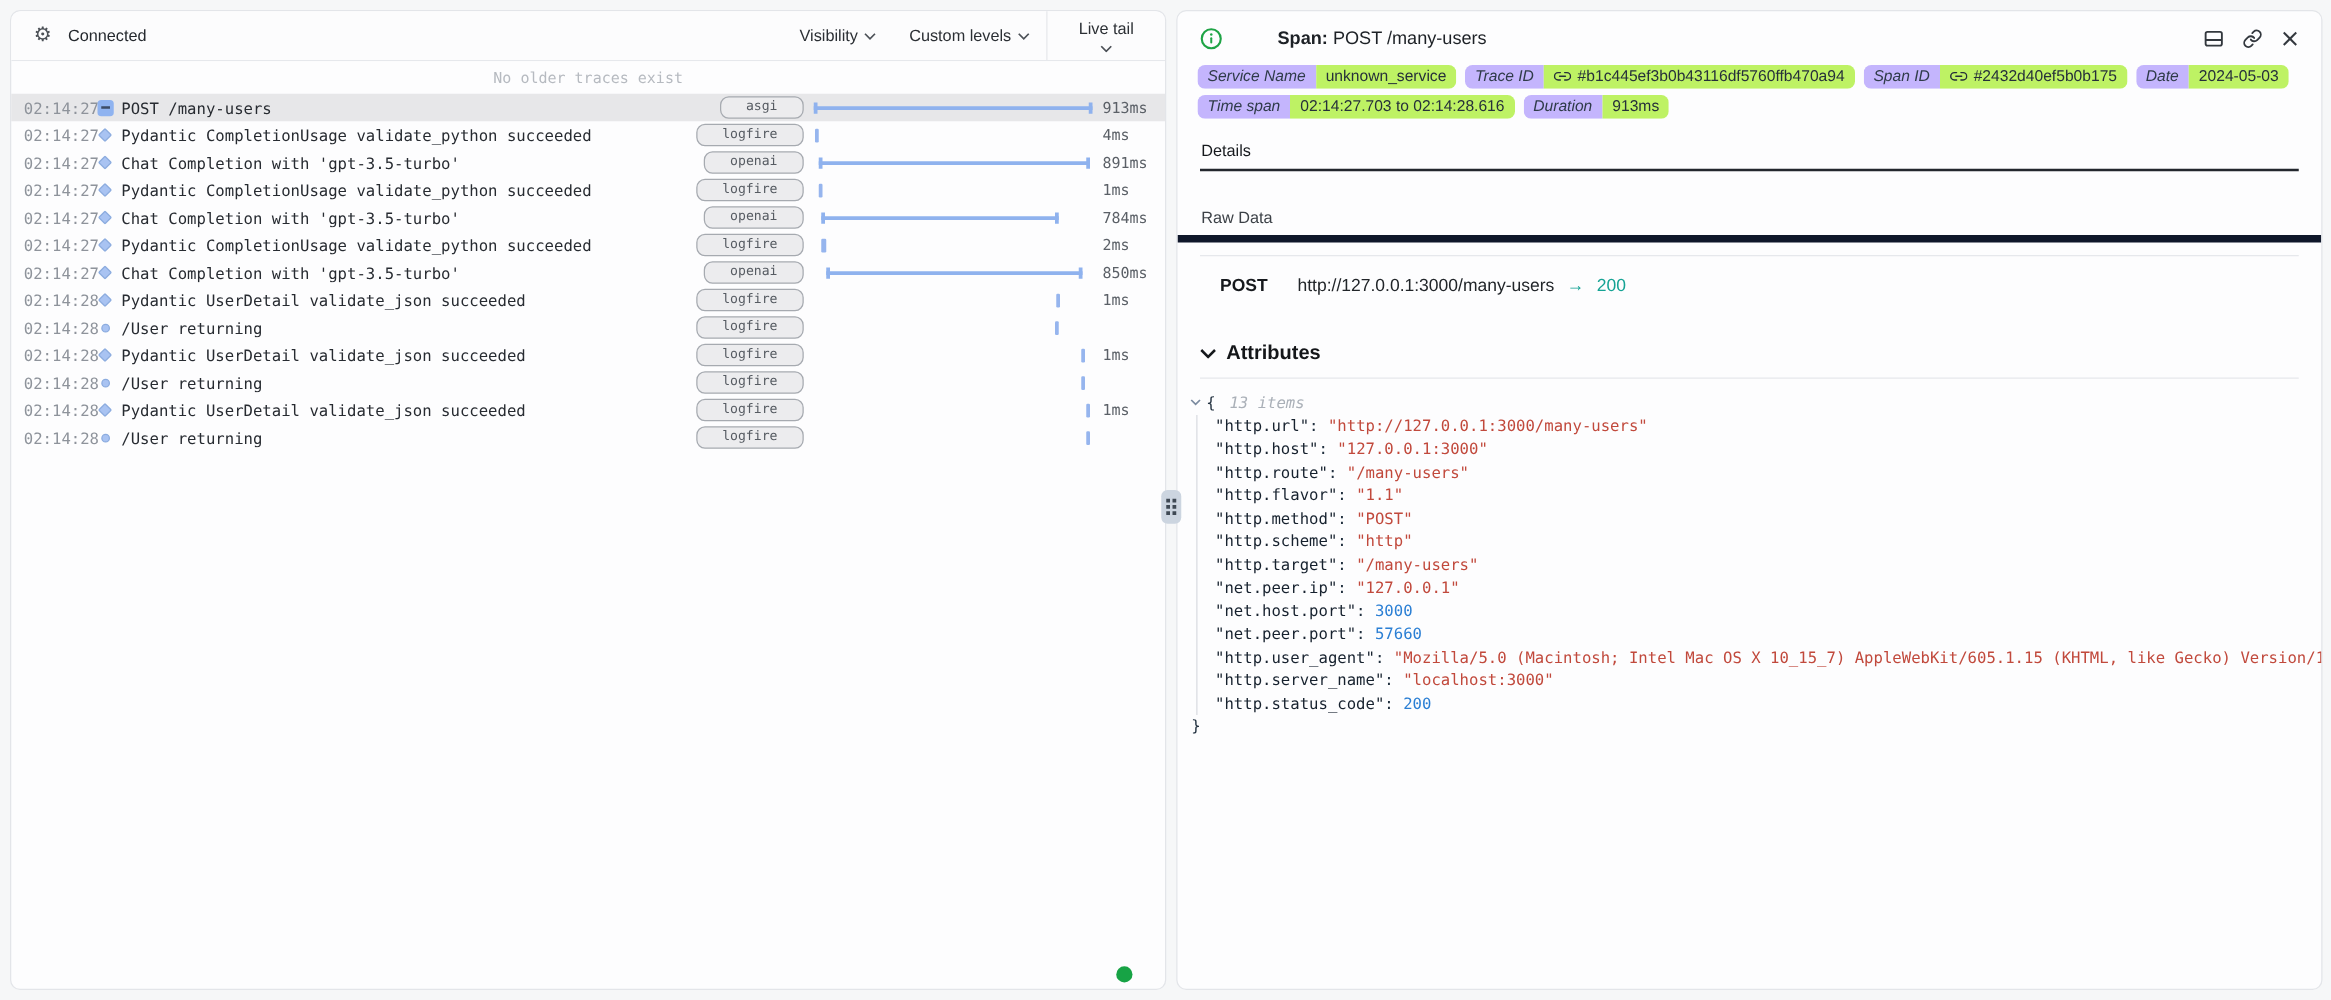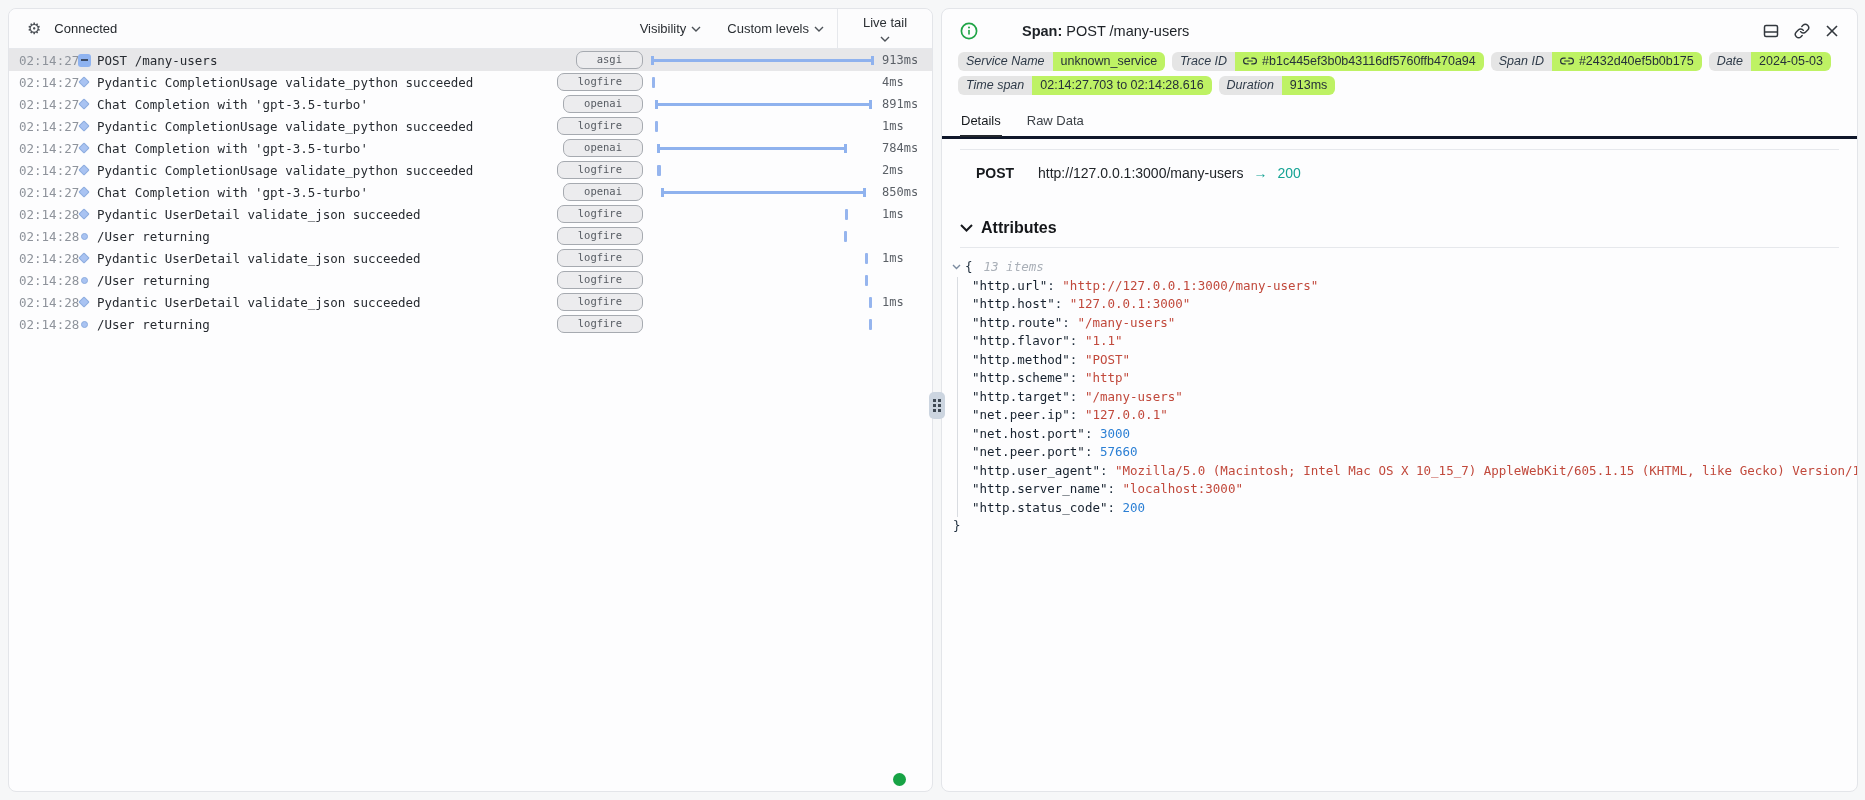--- a/index.html
+++ b/index.html
@@ -52,24 +52,24 @@
   .rp-header { display:flex; align-items:center; padding:13px 18px 8px 18px; }
   .info-ic { flex:none; margin-right:10px; display:flex; }
   .rp-title { font-size:14.5px; color:#1d2126; }
   .rp-title b { font-weight:bold;margin-left:34px; }
   .rp-icons { margin-left:auto; display:flex; align-items:center; gap:15px; }
   .rp-icons .icbtn { color:#33383e; cursor:pointer; display:flex; }
 
   .badges { padding:4px 16px 0 16px; display:flex; flex-direction:column; gap:5px; }
   .badge-row { display:flex; flex-wrap:wrap; gap:7px; }
   .badge { display:inline-flex; align-items:stretch; border-radius:6px; overflow:hidden; font-size:12.5px; }
-  .badge-label { background:#e5e5e5; color:#2f3b49; font-style:italic; padding:2px 8px 3px; display:flex; align-items:center; }
+  .badge-label { background:#c4b5fd; color:#2f3b49; font-style:italic; padding:2px 8px 3px; display:flex; align-items:center; }
   .badge-value { background:#bef264; color:#26303a; padding:2px 8px 3px; display:flex; align-items:center; gap:5px; }
 
-  .tabs { display:flex; gap:24px; padding:0 18px; margin-top:12px; border-bottom:3px solid #0f172a; }
+  .tabs { display:flex; gap:24px; padding:0 18px; margin-top:12px; border-bottom:6px solid #0f172a;flex-direction:column; }
   .tab { font-size:13px; color:#3c4147; padding:6px 1px 7px; cursor:pointer; }
   .tab.active { color:#16191d; border-bottom:2px solid #23272d; margin-bottom:-1px; }
 
   .h2 { font-size:17.5px; font-weight:bold; color:#141619; margin:17px 18px 0; letter-spacing:.1px; }
   .hr { height:1px; background:#e6e8ec; margin:10px 18px 0; }
 
   .req-row { display:flex; align-items:center; margin:15px 18px 0 34px; font-size:14px; gap:10px; }
   .req-method { font-weight:bold; color:#16191d; width:52px; }
   .req-url { color:#212529; }
   .req-arrow { color:#15a394; font-size:14px; }
@@ -118,20 +118,21 @@
       <div class="live-tail">
         <span>Live tail</span>
         <span class="chev">
             <svg width="10" height="6" viewBox="0 0 10 6">
               <polyline points="1,1 5,5 9,1" fill="none" stroke="#4c5157" stroke-width="1.4"></polyline>
             </svg>
           </span>
       </div>
     </div>
   </div>
+  <div class="notice mono">No older traces exist</div>
   <div id="trace-rows" class="mono">
       <div class="trow selected">
         <span class="t-time">02:14:27</span>
         <span class="t-icon">
           <span class="minus-sq">
             <i></i>
           </span>
         </span>
         <span class="t-name">POST /many-users</span>
         <span class="t-tag">

